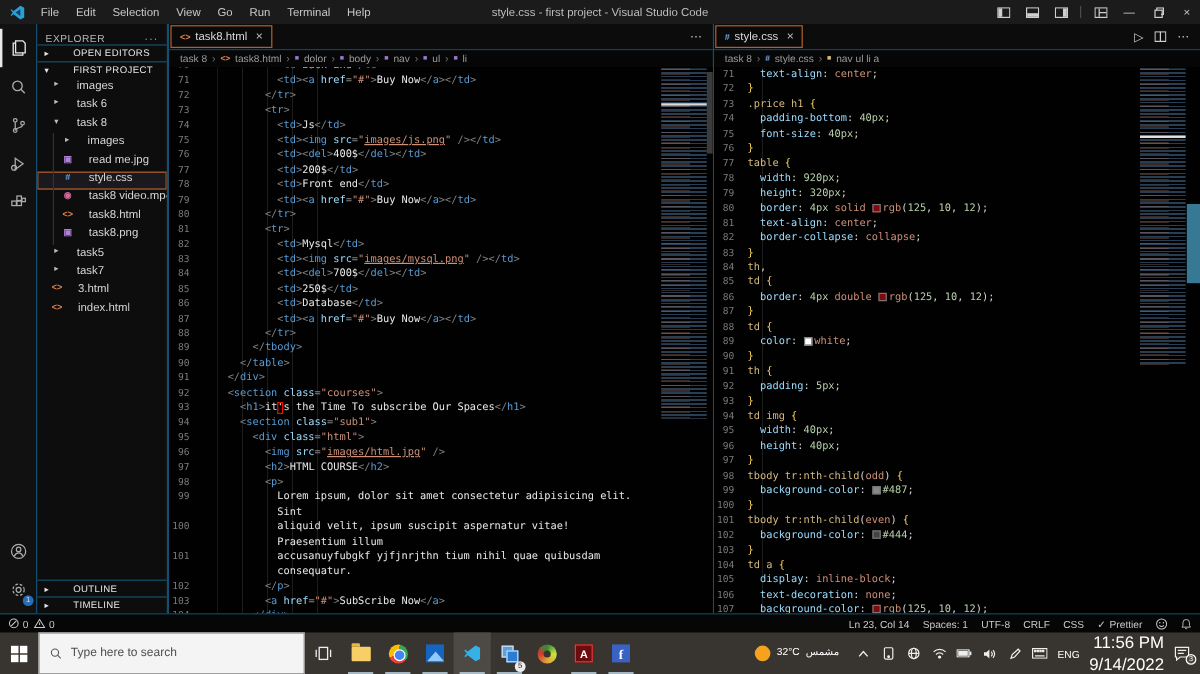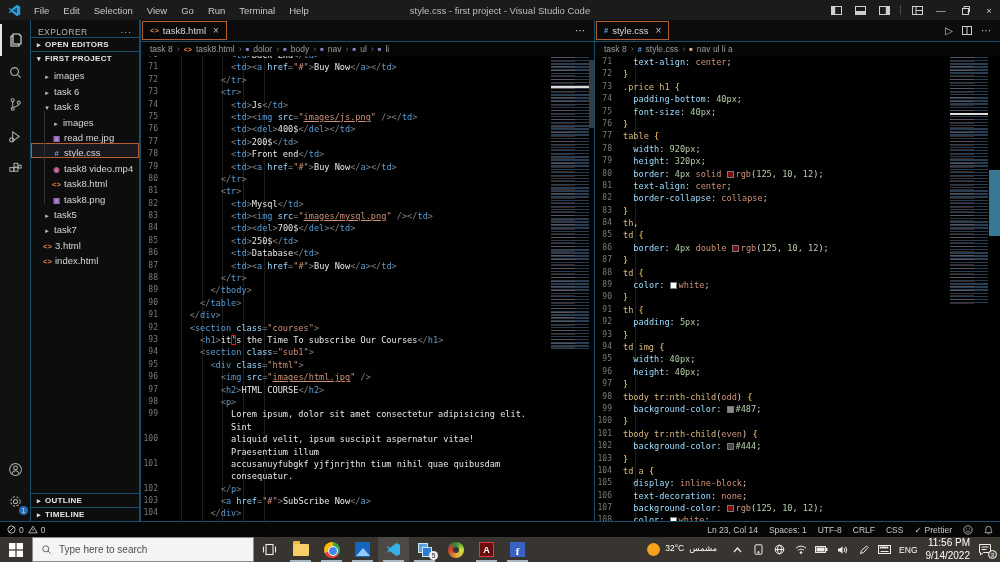--- a/index.html
+++ b/index.html
@@ -26,24 +26,24 @@
   .ab-item{width:30px;height:32px;display:flex;align-items:center;justify-content:center;position:relative;opacity:.85}
   .ab-item.active{opacity:1;border-left:2px solid #e8e8e8}
   .ab-bottom{margin-top:auto;display:flex;flex-direction:column;align-items:center;padding-bottom:4px}
   .badge{position:absolute;right:2px;bottom:2px;min-width:9px;height:9px;border-radius:5px;background:#2b7cd3;color:#fff;
     font-size:6.5px;line-height:9px;text-align:center;padding:0 1px}
 
   
   .sidebar{flex:0 0 110px;background:#0d0d0d;border-left:1px solid #14506e;border-right:1px solid #14506e;display:flex;flex-direction:column;color:#d4d4d4;overflow:hidden;position:relative}
   .sb-title{height:17px;display:flex;align-items:flex-end;font-size:8.5px;letter-spacing:.4px;color:#b5b5b5;padding:0 7px}
   .sb-title .dots{margin-left:auto;color:#cfcfcf;letter-spacing:1px}
-  .sb-sec{height:14px;display:flex;align-items:center;gap:2px;font-weight:bold;font-size:8px;color:#e6e6e6;border-top:1px solid #14506e;padding:0 4px;letter-spacing:.3px}
+  .sb-sec{height:14px;display:flex;align-items:center;gap:18px;font-weight:normal;font-size:8px;color:#e6e6e6;border-top:1px solid #14506e;padding:0 4px;letter-spacing:.3px}
   .sb-sec .chev{font-size:7px;width:8px;text-align:center}
   .tree{flex:1;overflow:hidden;font-size:9.5px;padding-top:1px;position:relative}
-  .tree-item{height:15.4px;display:flex;align-items:flex-end;gap:3px;white-space:nowrap;color:#d6d6d6;cursor:default}
+  .tree-item{height:15.4px;display:flex;align-items:flex-start;gap:13px;white-space:nowrap;color:#d6d6d6;cursor:default}
   .tree-item .chev{font-size:7px;color:#bdbdbd;width:8px;text-align:center;flex:0 0 8px}
   .tree-item .ticon{width:9px;flex:0 0 9px;text-align:center;font-size:7.5px;font-weight:bold}
   .tree-item .tlabel{overflow:hidden;text-overflow:clip}
   .tree-item.selected{outline:1px solid #b35f2d;outline-offset:-1px;background:#1a1a1e}
   .tree-guide{position:absolute;left:13px;top:46px;width:1px;height:93px;background:#333}
 
   
   .editor{display:flex;flex-direction:column;min-width:0;background:#050505;border-left:1px solid #14506e}
   .ed-left{flex:0 0 454px}
   .ed-right{flex:1}
@@ -112,21 +112,21 @@
   .blueapp-ic i:first-child{left:0;top:0;background:#5ea0e0}
   .blueapp-ic i:last-child{right:0;bottom:0}
   .adobe-ic{width:15px;height:15px;background:#6b0c0e;border:1px solid #e03a3a;color:#fff;font-size:9px;font-weight:bold;display:flex;align-items:center;justify-content:center}
   .fb-ic{width:15px;height:15px;background:#3a62c4;color:#fff;font-size:11px;font-weight:bold;display:flex;align-items:flex-end;justify-content:center;font-family:"Liberation Serif",serif;line-height:1}
   .folder-ic{width:16px;height:12px;background:#f7cf66;border-radius:1px;position:relative}
   .folder-ic::before{content:"";position:absolute;top:-3px;left:0;width:7px;height:3px;background:#e8b93e;border-radius:1px 1px 0 0}
   .tb-tray{margin-left:auto;display:flex;align-items:center;gap:8px;padding:0 6px 0 0;font-size:8.5px}
   .tray-ic{display:flex;align-items:center;justify-content:center;width:13px}
   .weather{display:flex;align-items:flex-start;gap:5px;padding-right:6px}
   .sun{width:13px;height:13px;border-radius:50%;background:#f6a21d}
-  .clock{text-align:right;line-height:1.25;font-size:10px}
+  .clock{text-align:right;line-height:1.25;font-size:14px}
   .notif{position:relative;width:16px;height:14px}
   .notif .nb{position:absolute;right:-3px;bottom:-2px;width:9px;height:9px;border-radius:50%;background:#4d4945;border:1px solid #fff;color:#fff;font-size:6px;line-height:8px;text-align:center}
   .rtl{direction:rtl}
 </style>
 </head>
 <body>
 
 <div class="screen">
 
   <div class="titlebar">
@@ -438,21 +438,21 @@
             <div class="row">
               <span class="ln">91</span>
               <span class="cl"><span class="tk-p">    &lt;/</span><span class="tk-t">div</span><span class="tk-p">&gt;</span></span>
             </div>
             <div class="row">
               <span class="ln">92</span>
               <span class="cl"><span class="tk-p">    &lt;</span><span class="tk-t">section</span><span class="tk-a"> class</span><span class="tk-p">=</span><span class="tk-s">"courses"</span><span class="tk-p">&gt;</span></span>
             </div>
             <div class="row">
               <span class="ln">93</span>
-              <span class="cl"><span class="tk-p">      &lt;</span><span class="tk-t">h1</span><span class="tk-p">&gt;</span><span class="tk-x">it</span><span class="tk-e">'</span><span class="tk-x">s the Time To subscribe Our Courses</span><span class="tk-p">&lt;/</span><span class="tk-t">h1</span><span class="tk-p">&gt;</span></span>
+              <span class="cl"><span class="tk-p">      &lt;</span><span class="tk-t">h1</span><span class="tk-p">&gt;</span><span class="tk-x">it</span><span class="tk-e">'</span><span class="tk-x">s the Time To subscribe Our Spaces</span><span class="tk-p">&lt;/</span><span class="tk-t">h1</span><span class="tk-p">&gt;</span></span>
             </div>
             <div class="row">
               <span class="ln">94</span>
               <span class="cl"><span class="tk-p">      &lt;</span><span class="tk-t">section</span><span class="tk-a"> class</span><span class="tk-p">=</span><span class="tk-s">"sub1"</span><span class="tk-p">&gt;</span></span>
             </div>
             <div class="row">
               <span class="ln">95</span>
               <span class="cl"><span class="tk-p">        &lt;</span><span class="tk-t">div</span><span class="tk-a"> class</span><span class="tk-p">=</span><span class="tk-s">"html"</span><span class="tk-p">&gt;</span></span>
             </div>
             <div class="row">

